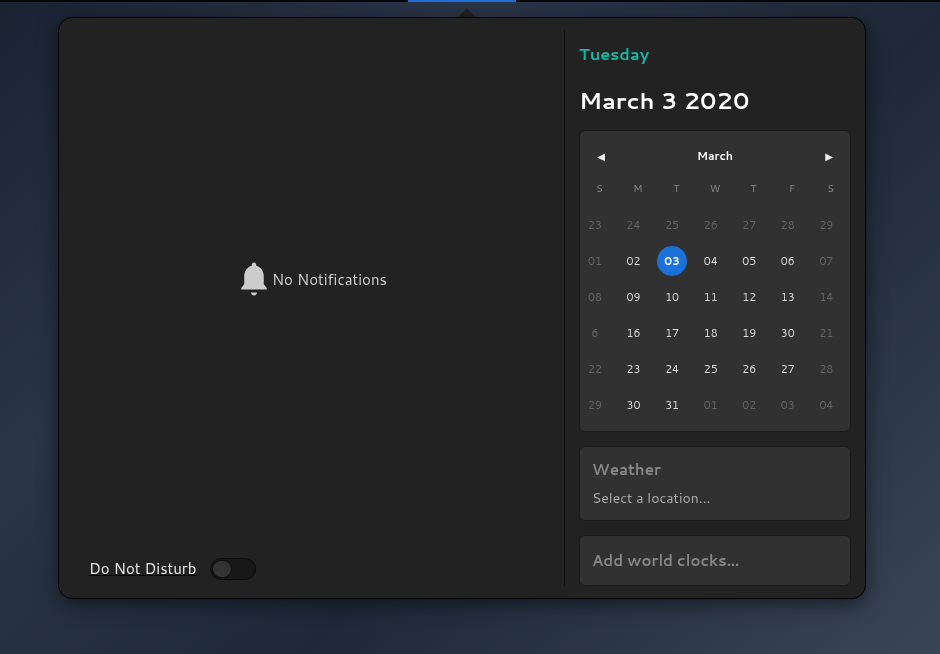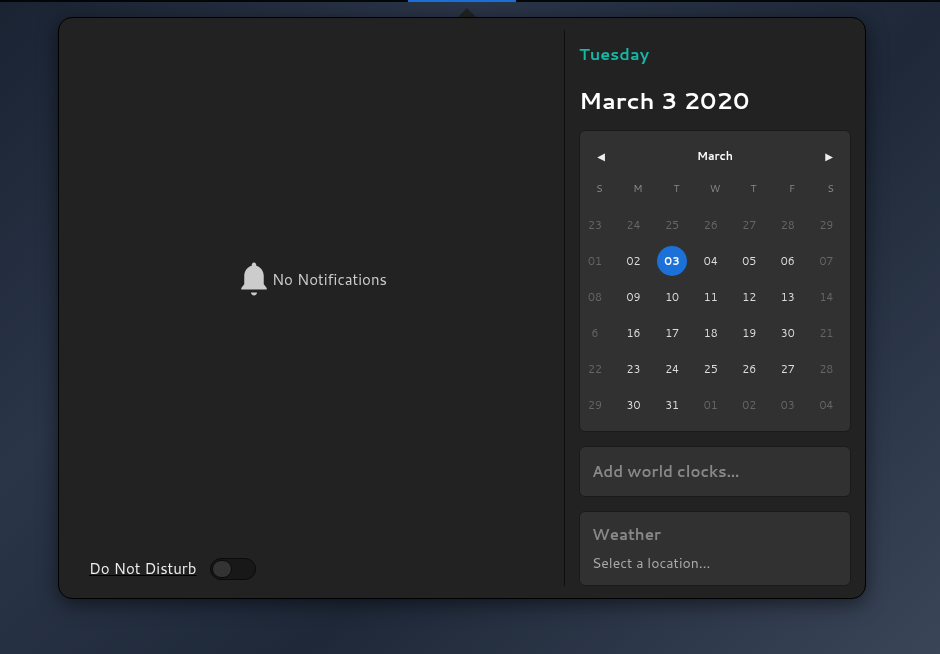--- a/index.html
+++ b/index.html
@@ -234,23 +234,23 @@
               <td><span class="daynum">31</span></td>
               <td class="dim"><span class="daynum">01</span></td>
               <td class="dim"><span class="daynum">02</span></td>
               <td class="dim"><span class="daynum">03</span></td>
               <td class="dim"><span class="daynum">04</span></td>
             </tr>
           </tbody>
       </table>
     </div>
 
-    <div class="card clocks">
-      <div class="clocks-label">Add world clocks…</div>
-    </div>
-
     <div class="card weather">
       <div class="weather-title">Weather</div>
       <div class="weather-sub">Select a location…</div>
     </div>
 
+    <div class="card clocks">
+      <div class="clocks-label">Add world clocks…</div>
+    </div>
+
   </div>
 </div>
 
 </body></html>

